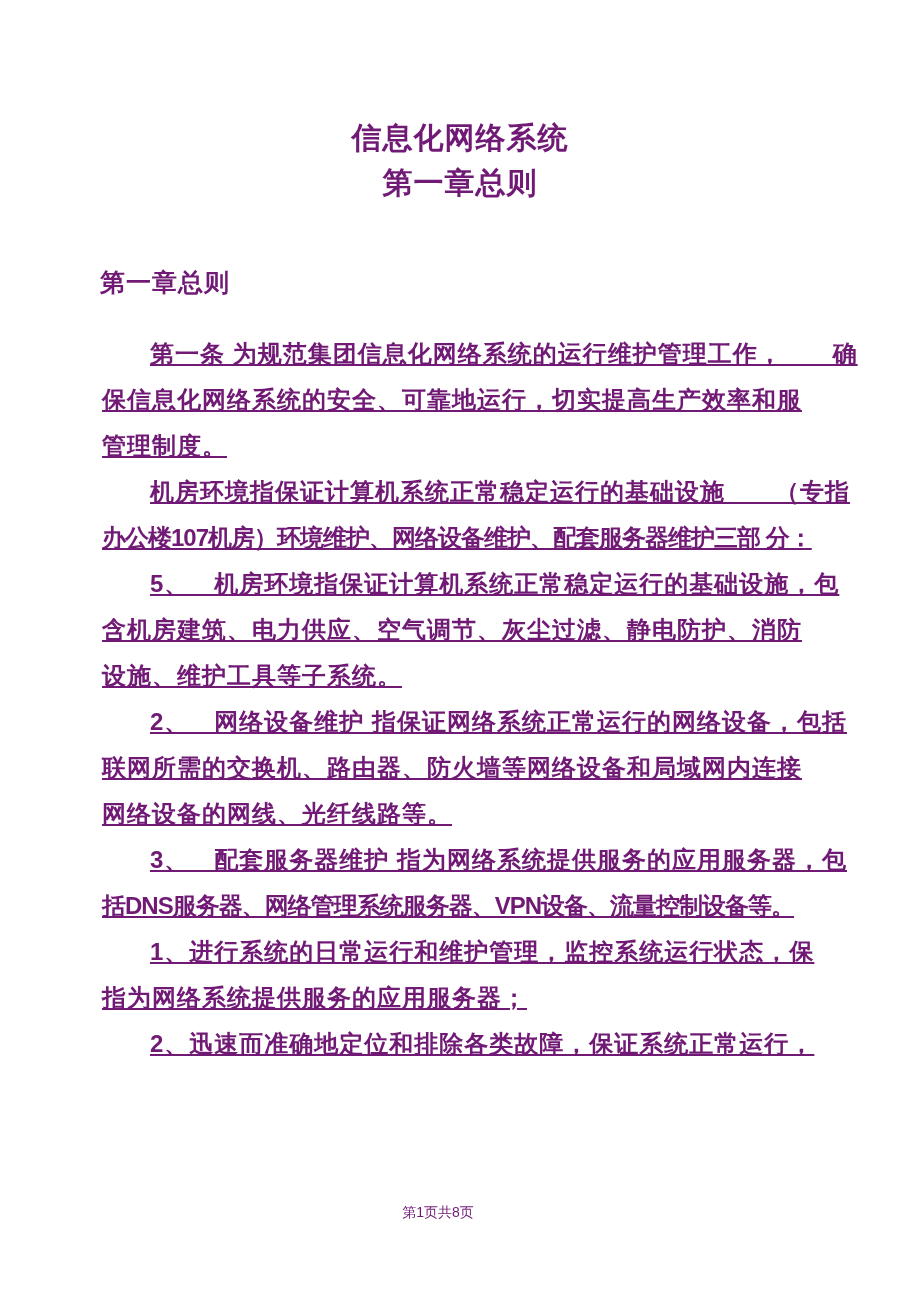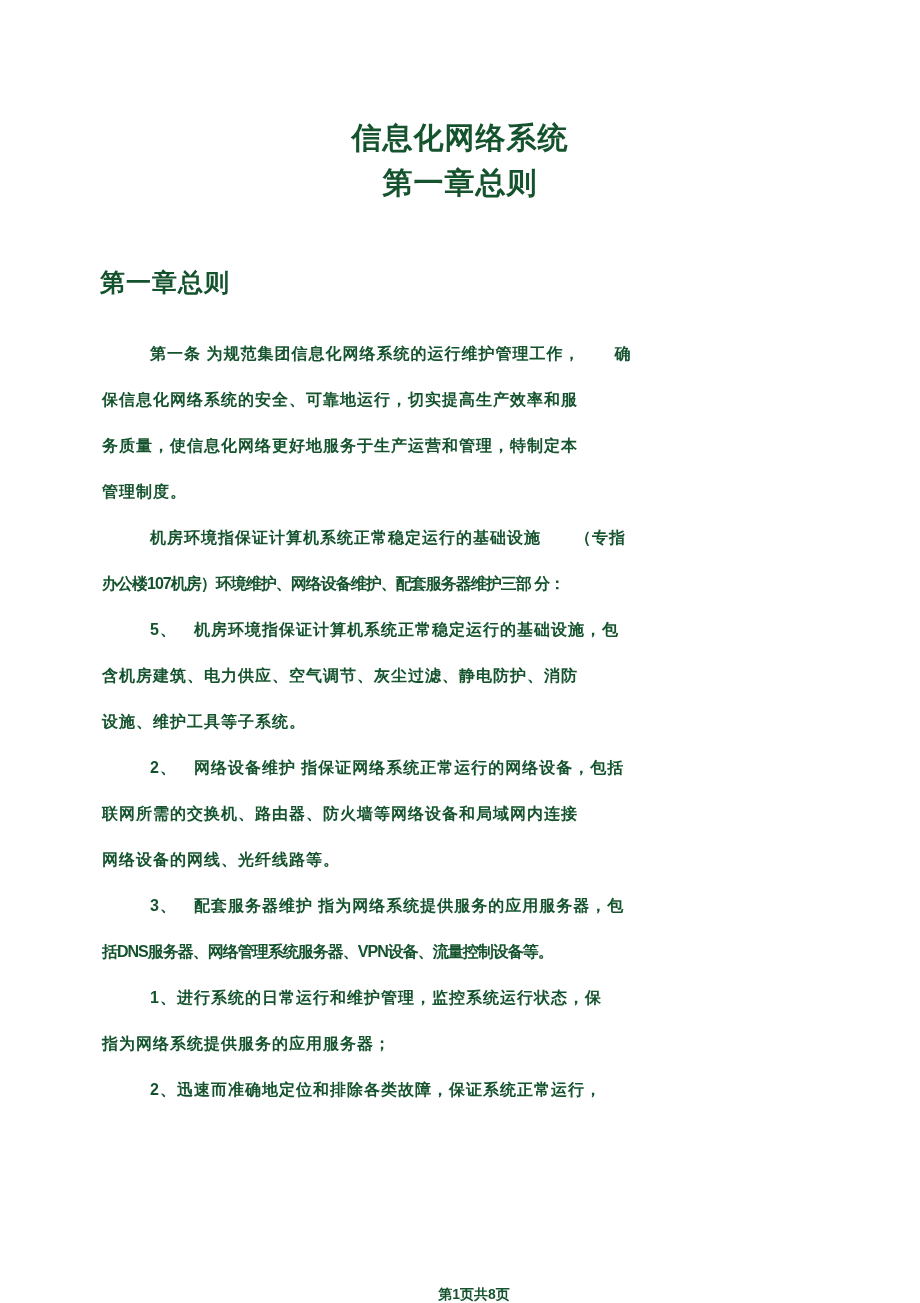--- a/index.html
+++ b/index.html
@@ -7,21 +7,21 @@
     padding: 0;
     background: #ffffff;
   }
   .page {
     position: relative;
     width: 920px;
     height: 1303px;
     background: #ffffff;
     overflow: hidden;
     font-family: "Liberation Sans", sans-serif;
-    color: #14532d;
+    color: #701a75;
     font-weight: bold;
   }
   .doc-title {
     position: absolute;
     top: 115px;
     left: 100px;
     width: 720px;
     text-align: center;
     font-size: 30px;
     line-height: 45px;
@@ -34,68 +34,67 @@
     width: 720px;
     font-size: 25px;
     line-height: 46px;
     letter-spacing: 1px;
   }
   .doc-body {
     position: absolute;
     top: 331px;
     left: 102px;
     width: 730px;
-    font-size: 16px;
+    font-size: 24px;
     letter-spacing: 1px;
+    text-decoration: underline;
   }
   .doc-body p {
     margin: 0;
     padding: 0;
   }
   .line {
     line-height: 46px;
     white-space: pre;
   }
   .line.first {
     text-indent: 48px;
   }
   .line.tight {
     letter-spacing: -1px;
   }
   .page-footer {
     position: absolute;
-    top: 1284px;
+    top: 1202px;
     left: 0;
     width: 876px; 
     text-align: center;
     font-size: 14px;
     line-height: 20px;
-    font-weight: bold;
-    padding-left: 36px;
+    font-weight: normal;
   }
 </style>
 </head>
 <body>
 
 <div class="page">
 
   <div class="doc-title">
     <div class="title-line">信息化网络系统</div>
     <div class="title-line">第一章总则</div>
   </div>
 
   <div class="chapter-heading">第一章总则</div>
 
   <div class="doc-body">
 
     <p>
       </p>
       <div class="line first">第一条 为规范集团信息化网络系统的运行维护管理工作，　　确</div>
       <div class="line">保信息化网络系统的安全、可靠地运行，切实提高生产效率和服</div>
-      <div class="line">务质量，使信息化网络更好地服务于生产运营和管理，特制定本</div>
       <div class="line">管理制度。</div>
     <p></p>
 
     <p>
       </p>
       <div class="line first">机房环境指保证计算机系统正常稳定运行的基础设施　　（专指</div>
       <div class="line tight">办公楼107机房）环境维护、网络设备维护、配套服务器维护三部 分：</div>
     <p></p>
 
     <p>

